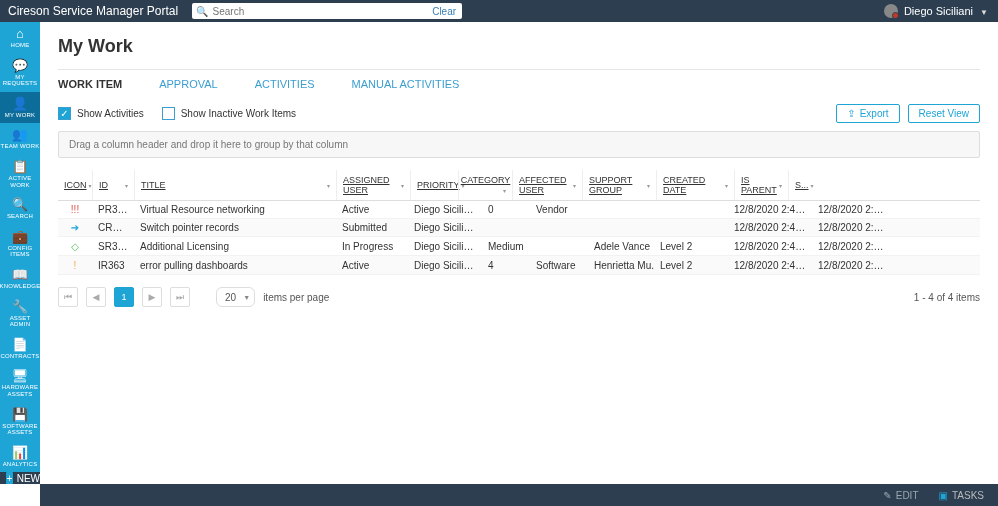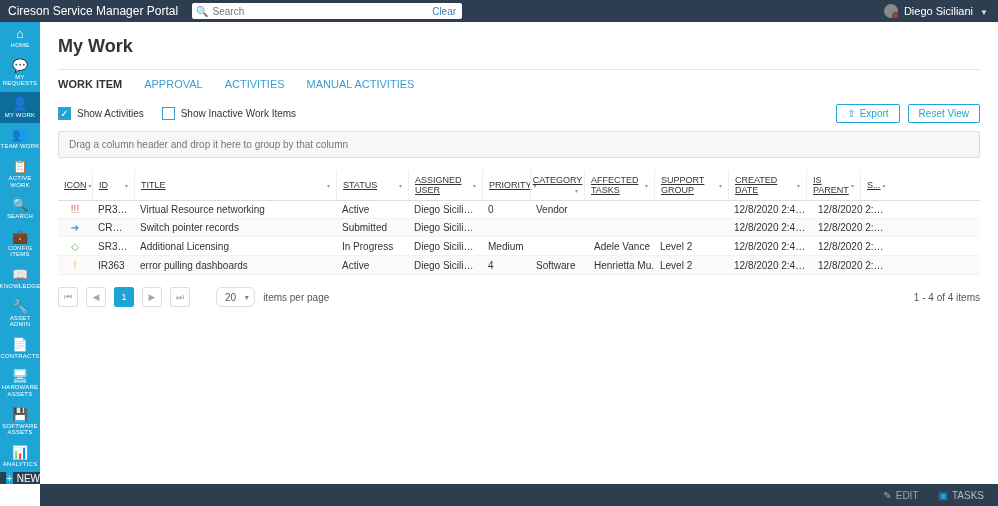--- a/index.html
+++ b/index.html
@@ -30,21 +30,21 @@
 
 
 .bottombar { position:absolute; left:40px; right:0; bottom:0; height:22px; background:#2c3e50; display:flex; align-items:center; justify-content:flex-end; color:#9aa7b0; font-size:10px; padding-right:14px; gap:20px; }
 .bottombar .bitem { display:flex; align-items:center; gap:4px; }
 
 
 .main { position:absolute; left:40px; right:0; top:22px; bottom:22px; padding: 10px 18px; overflow:auto;}
 .page-title { font-size:18px; font-weight:600; color:#333; margin: 4px 0 12px; }
 hr.sep { border:none; border-top:1px solid #e5e5e5; margin-bottom:0;}
 
-.tabs { display:flex; gap:22px; font-size:11px; padding: 8px 0 6px; border-bottom: 0; }
+.tabs { display:flex; gap:37px; font-size:11px; padding: 8px 0 6px; border-bottom: 0; }
 .tabs .tab { color:#3b9ed0; cursor:pointer; }
 .tabs .tab.active { color:#333; font-weight:700; }
 
 .toolbar { display:flex; align-items:center; padding:8px 0 8px; font-size:10px; color:#333;}
 .chk { width:13px; height:13px; border:1px solid #3b9ed0; margin-right:6px; display:inline-flex; align-items:center; justify-content:center; background:#fff; }
 .chk.checked { background:#1fa4d6; color:#fff; }
 .chk-label { margin-right: 18px; }
 .toolbar .sp { flex:1; }
 .btn-outline { border:1px solid #1fa4d6; color:#1fa4d6; background:#fff; font-size:10px; padding:3px 10px; border-radius:2px; margin-left:8px; display:flex; align-items:center; gap:4px; cursor:pointer;}
 
@@ -208,38 +208,34 @@
           <span class="sorticon">▾</span>
         </div>
         <div class="gh w-id">
           <span class="glabel">ID</span>
           <span class="sorticon">▾</span>
         </div>
         <div class="gh w-title">
           <span class="glabel">TITLE</span>
           <span class="sorticon">▾</span>
         </div>
-        <div class="gh w-status">
-          <span class="glabel">STATUS</span>
-          <span class="sorticon">▾</span>
-        </div>
         <div class="gh w-assigned">
           <span class="glabel">ASSIGNED USER</span>
           <span class="sorticon">▾</span>
         </div>
         <div class="gh w-priority">
           <span class="glabel">PRIORITY</span>
           <span class="sorticon">▾</span>
         </div>
         <div class="gh w-category">
           <span class="glabel">CATEGORY</span>
           <span class="sorticon">▾</span>
         </div>
         <div class="gh w-affected">
-          <span class="glabel">AFFECTED TASKS</span>
+          <span class="glabel">AFFECTED USER</span>
           <span class="sorticon">▾</span>
         </div>
         <div class="gh w-support">
           <span class="glabel">SUPPORT GROUP</span>
           <span class="sorticon">▾</span>
         </div>
         <div class="gh w-created">
           <span class="glabel">CREATED DATE</span>
           <span class="sorticon">▾</span>
         </div>

